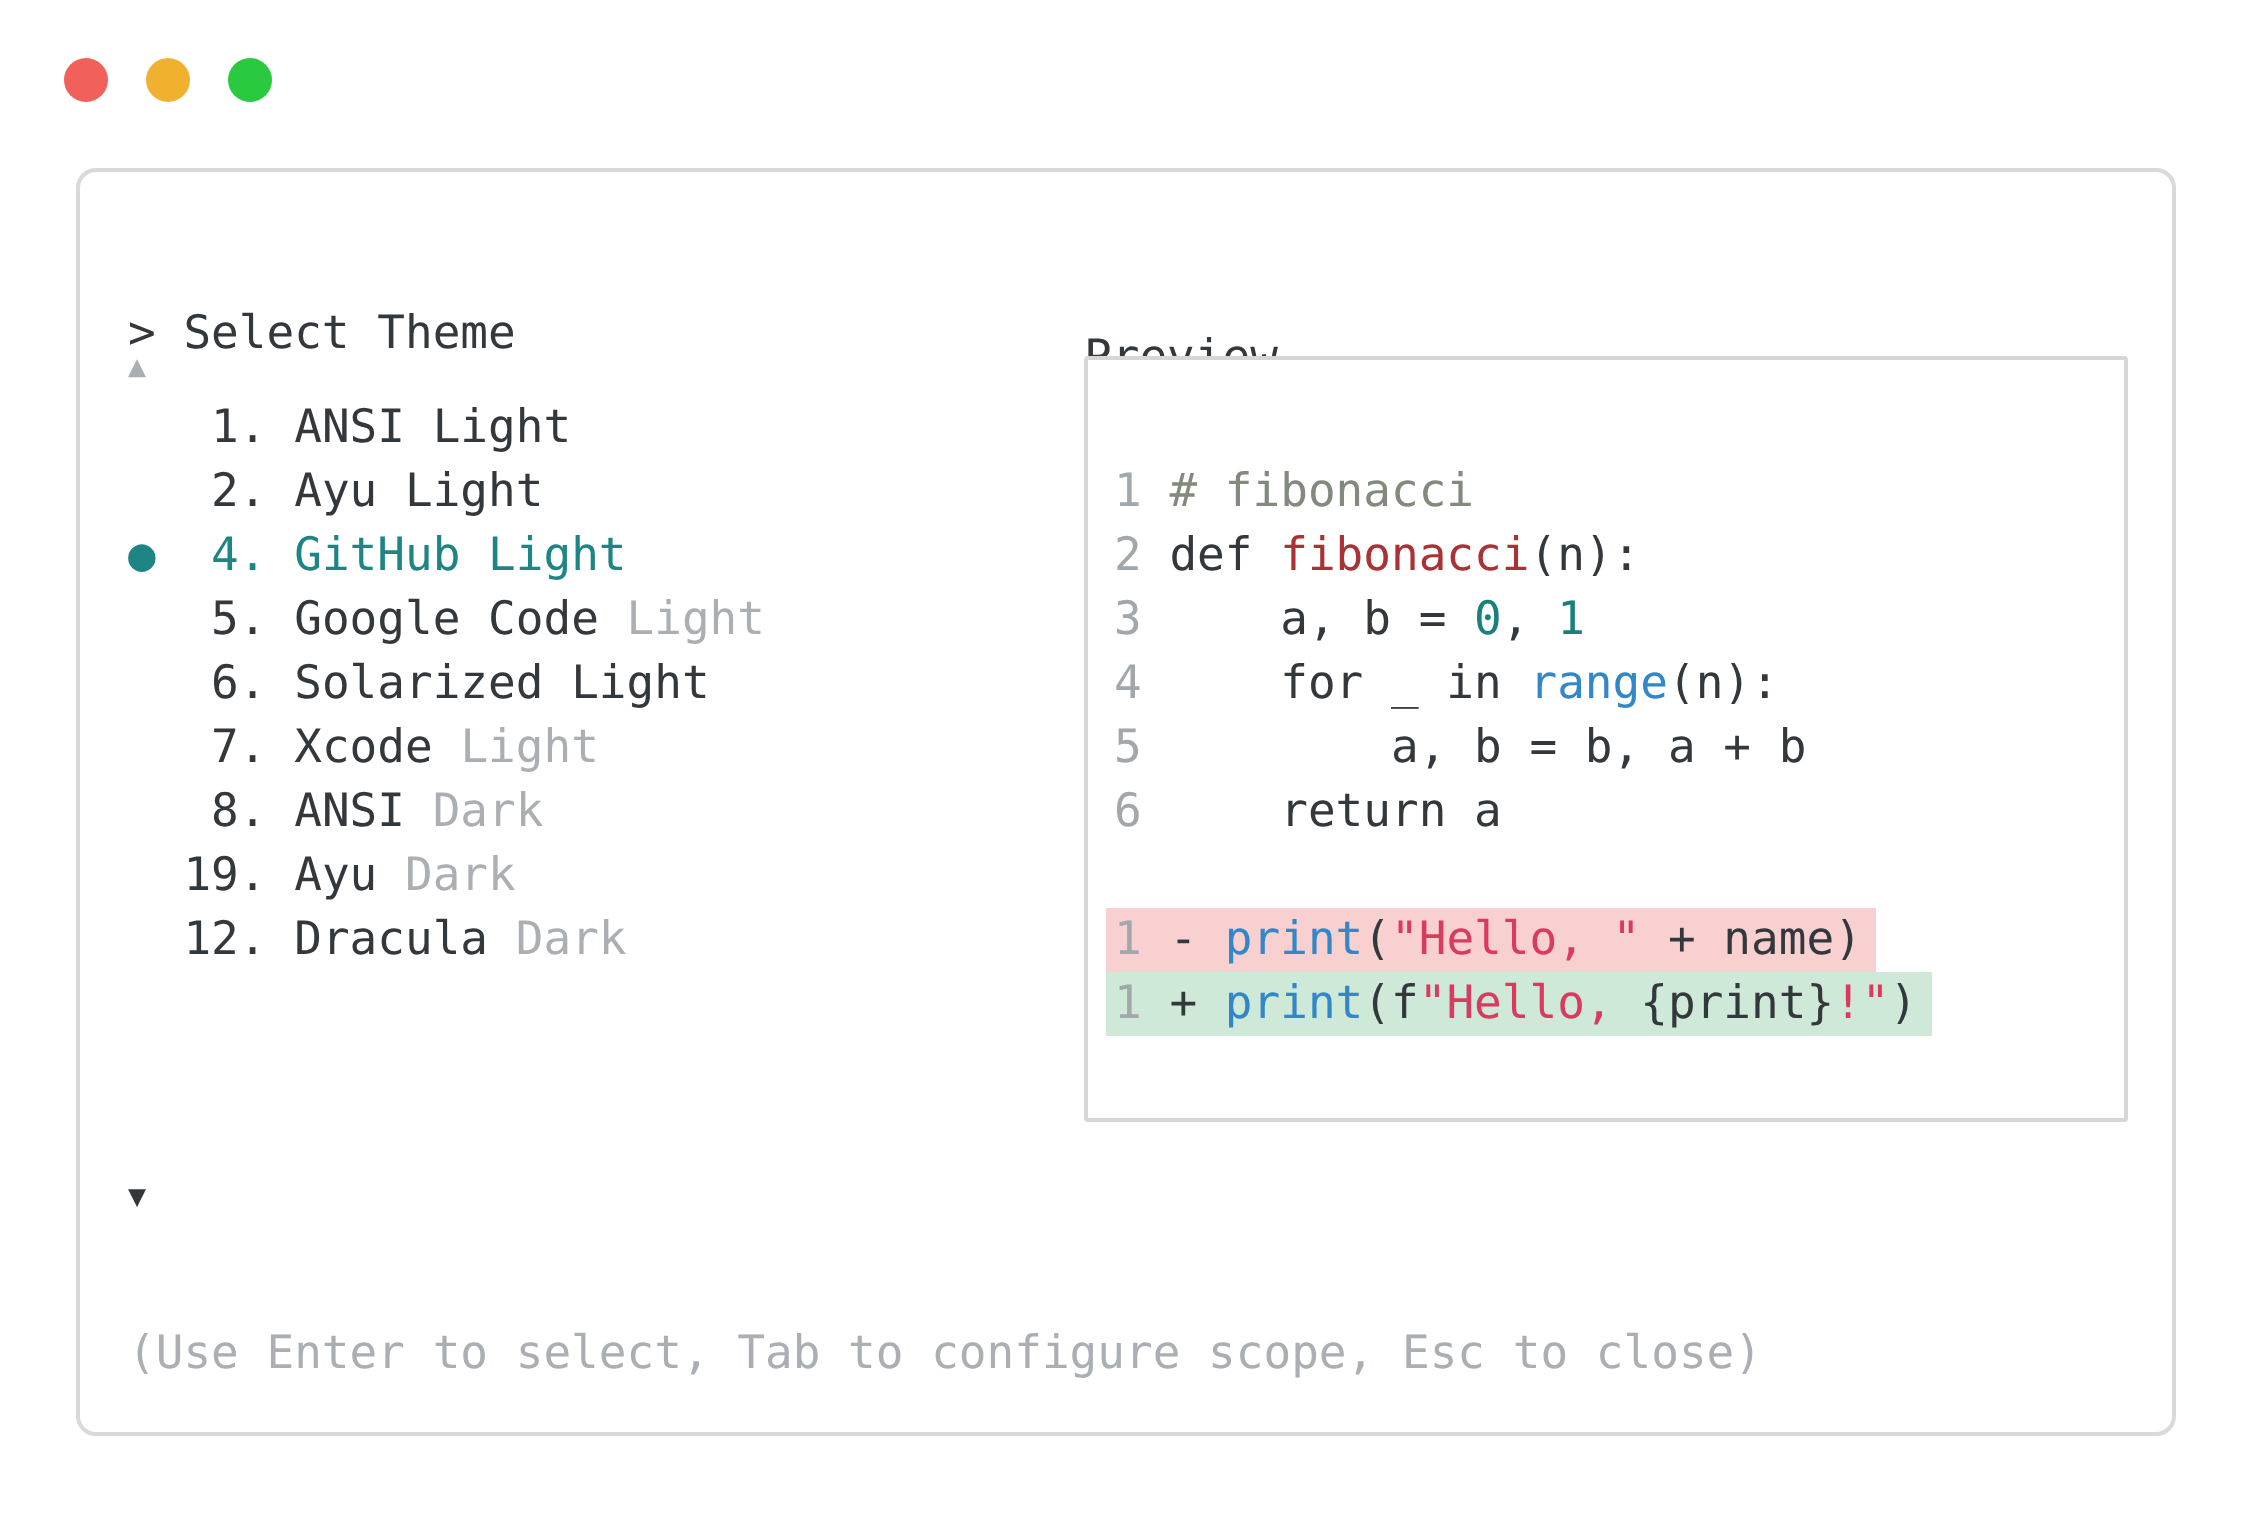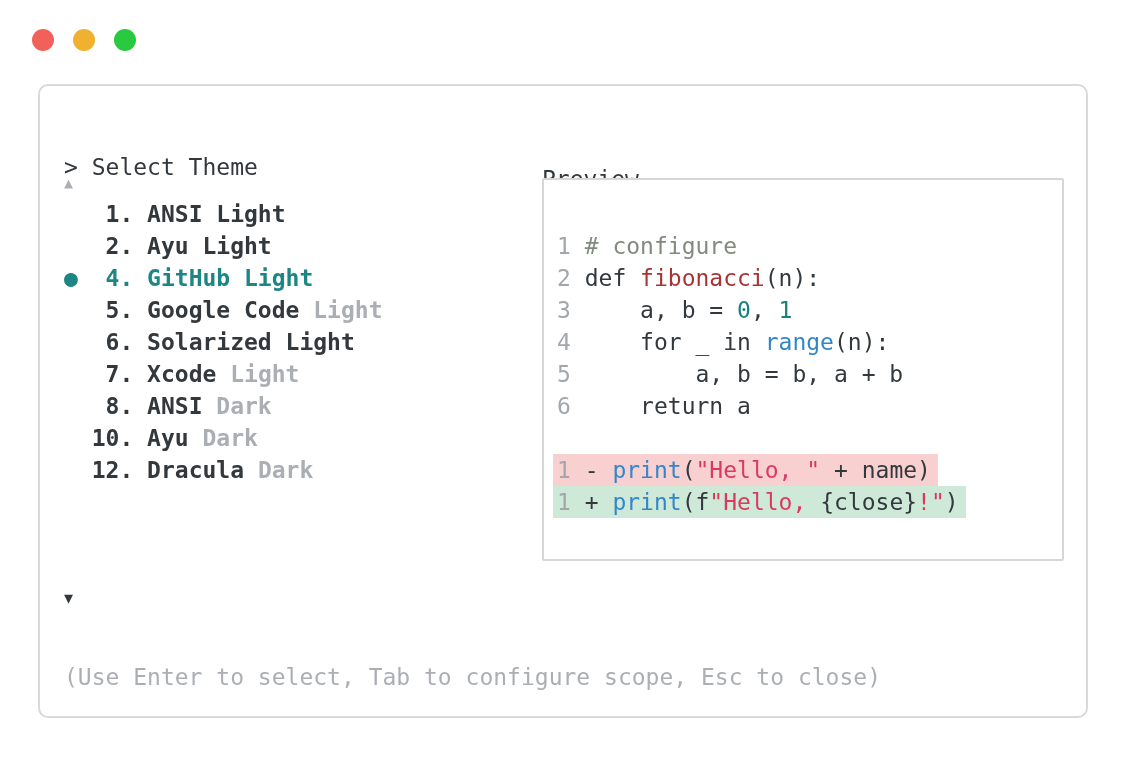--- a/index.html
+++ b/index.html
@@ -22,21 +22,21 @@
   .mono{font-size:23px;line-height:32px;color:var(--text-dark);white-space:pre;margin-top:17px;}
 
   .prompt{position:absolute;left:24px;top:48px;}
   .preview-label{position:absolute;left:502px;top:60px;}
 
   .scroll-ind{position:absolute;left:24px;width:40px;height:32px;line-height:32px;font-size:15px;}
   .scroll-up{top:81px;color:var(--text-dim);}
   .scroll-down{top:496px;color:var(--text-dark);}
 
   .theme-list{position:absolute;left:24px;top:112px;}
-  .theme-row{height:32px;line-height:32px;font-size:23px;white-space:pre;color:var(--text-dark);cursor:pointer;font-weight:bold;}
+  .theme-row{height:32px;line-height:32px;font-size:23px;white-space:pre;color:var(--text-dark);cursor:pointer;}
   .theme-row .dim{color:var(--text-dim);}
   .theme-row.selected, .theme-row.selected .num, .theme-row.selected .name{color:var(--accent-teal);}
   .theme-row .bullet{color:var(--accent-teal);}
 
   .footer{position:absolute;left:24px;top:558px;color:var(--text-dim);}
 
   .preview-box{
     position:absolute;left:502px;top:92px;width:522px;height:383px;
     border:2px solid var(--preview-border);border-radius:2px;background:#ffffff;
     box-sizing:border-box;overflow:hidden;
@@ -76,34 +76,34 @@
   <div class="scroll-ind scroll-up">▲</div>
 
   <div class="theme-list" id="theme-list">
       <div class="theme-row"><span>  </span><span class="num"> 1. </span><span class="name">ANSI Light</span></div>
       <div class="theme-row"><span>  </span><span class="num"> 2. </span><span class="name">Ayu Light</span></div>
       <div class="theme-row selected"><span class="bullet">● </span><span class="num"> 4. </span><span class="name">GitHub Light</span></div>
       <div class="theme-row"><span>  </span><span class="num"> 5. </span><span class="name">Google Code</span><span class="dim"> Light</span></div>
       <div class="theme-row"><span>  </span><span class="num"> 6. </span><span class="name">Solarized Light</span></div>
       <div class="theme-row"><span>  </span><span class="num"> 7. </span><span class="name">Xcode</span><span class="dim"> Light</span></div>
       <div class="theme-row"><span>  </span><span class="num"> 8. </span><span class="name">ANSI</span><span class="dim"> Dark</span></div>
-      <div class="theme-row"><span>  </span><span class="num">10. </span><span class="name">Ayu</span><span class="dim"> Dark</span></div>
+      <div class="theme-row"><span>  </span><span class="num">19. </span><span class="name">Ayu</span><span class="dim"> Dark</span></div>
       <div class="theme-row"><span>  </span><span class="num">12. </span><span class="name">Dracula</span><span class="dim"> Dark</span></div>
     </div>
 
   <div class="scroll-ind scroll-down">▼</div>
 
   <div class="mono footer">(Use Enter to select, Tab to configure scope, Esc to close)</div>
 
   <div class="preview-box">
     <div class="code-block" id="code-block">
-        <div class="code-line"><span class="line-num">1 </span><span class="c-comment"># configure</span></div>
+        <div class="code-line"><span class="line-num">1 </span><span class="c-comment"># fibonacci</span></div>
         <div class="code-line"><span class="line-num">2 </span><span class="c-text">def </span><span class="c-red">fibonacci</span><span class="c-text">(n):</span></div>
         <div class="code-line"><span class="line-num">3 </span><span class="c-text">    a, b = </span><span class="c-teal">0</span><span class="c-text">, </span><span class="c-teal">1</span></div>
         <div class="code-line"><span class="line-num">4 </span><span class="c-text">    for _ in </span><span class="c-blue">range</span><span class="c-text">(n):</span></div>
         <div class="code-line"><span class="line-num">5 </span><span class="c-text">        a, b = b, a + b</span></div>
         <div class="code-line"><span class="line-num">6 </span><span class="c-text">    return a</span></div>
         <div class="spacer-line"></div>
         <div class="diff-wrap"><div class="diff-line diff-removed"><span class="line-num">1</span><span class="c-text"> - </span><span class="c-blue">print</span><span class="c-text">(</span><span class="c-string">"Hello, "</span><span class="c-text"> + name)</span></div></div>
-        <div class="diff-wrap"><div class="diff-line diff-added"><span class="line-num">1</span><span class="c-text"> + </span><span class="c-blue">print</span><span class="c-text">(f</span><span class="c-string">"Hello, </span><span class="c-text">{close}</span><span class="c-string">!"</span><span class="c-text">)</span></div></div>
+        <div class="diff-wrap"><div class="diff-line diff-added"><span class="line-num">1</span><span class="c-text"> + </span><span class="c-blue">print</span><span class="c-text">(f</span><span class="c-string">"Hello, </span><span class="c-text">{print}</span><span class="c-string">!"</span><span class="c-text">)</span></div></div>
       </div>
   </div>
 </div>
 
 </body></html>

